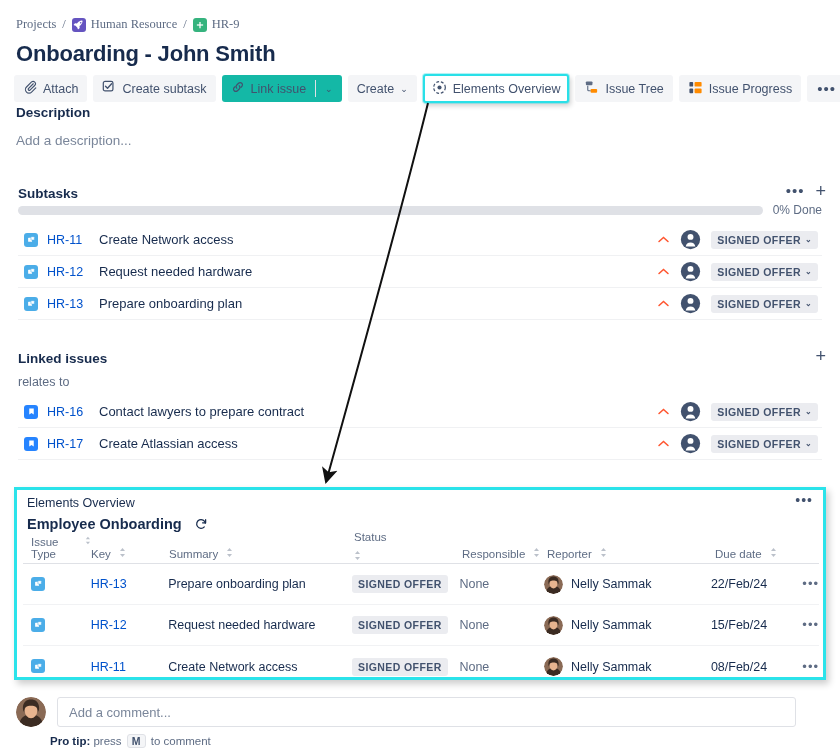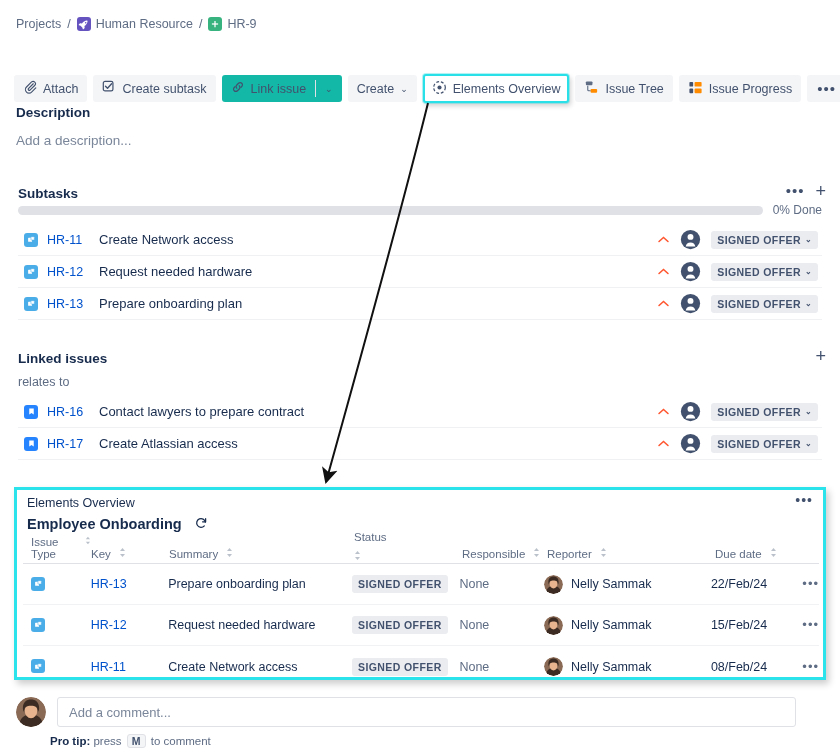--- a/index.html
+++ b/index.html
@@ -11,21 +11,21 @@
     font-family: "Liberation Sans", sans-serif;
     color: #172B4D;
     overflow: hidden;
   }
   #root { position: relative; width: 840px; height: 753px; }
 
   
   .breadcrumb {
     position: absolute; left: 16px; top: 17px;
     display: flex; align-items: center; gap: 5px;
-    font-size: 12.5px; color: #5E6C84;
+    font-size: 12.5px; color: #5E6C84; font-family: Liberation Serif, serif;
   }
   .bc-link { color: #5E6C84; text-decoration: none; white-space: nowrap; }
   .bc-sep { color: #5E6C84; padding: 0 1px; }
   .proj-icon {
     width: 14px; height: 14px; border-radius: 3px;
     background: #6554C0; display: inline-flex;
     align-items: center; justify-content: center;
     position: relative; flex: 0 0 auto;
   }
   .proj-icon svg { display:block; }
@@ -143,21 +143,21 @@
     position: absolute; left: 10px; top: 6px;
     font-size: 12.5px; color: #172B4D;
   }
   .eo-dots {
     position: absolute; right: 10px; top: 5px;
     font-size: 14px; letter-spacing: 1px; line-height: 10px;
     color: #42526E; cursor: pointer;
   }
   .eo-sub {
     position: absolute; left: 10px; top: 26px;
-    display: flex; gap: 12px;
+    display: flex; align-items: center; gap: 12px;
   }
   .eo-sub-title { font-size: 14.5px; font-weight: 600; color: #172B4D; }
   .refresh-ic { width: 14px; height: 14px; display:block; cursor: pointer; }
 
   .eo-table { position: absolute; left: 6px; top: 52px; right: 4px; }
   .eo-head {
     display: flex; align-items: flex-end; height: 22px;
     border-bottom: 1px solid #DFE1E6; font-size: 11.5px; color: #5E6C84;
     padding-bottom: 3px;
   }
@@ -221,20 +221,21 @@
     <span class="bc-sep">/</span>
     <span class="subtask-ic">
       <svg width="10" height="10" viewBox="0 0 16 16">
           <path d="M7 3h2v10H7z" fill="#fff"></path>
           <path d="M3 7h10v2H3z" fill="#fff"></path>
         </svg>
     </span>
     <a class="bc-link" href="#">HR-9</a>
   </div>
 
+  <div class="issue-title">Onboarding - John Smith</div>
 
   <div class="toolbar">
 
     <button class="tb-btn">
       <span class="gi">
         <svg width="14" height="14" viewBox="0 0 16 16">
             <path d="M11.7 4.3 6.2 9.8a1.3 1.3 0 0 0 1.8 1.8l5.6-5.6a2.7 2.7 0 0 0-3.8-3.8L4 8a4.1 4.1 0 0 0 5.8 5.8l4.8-4.8" fill="none" stroke="#42526E" stroke-width="1.3" stroke-linecap="round"></path>
           </svg>
       </span>
       <span>Attach</span>

